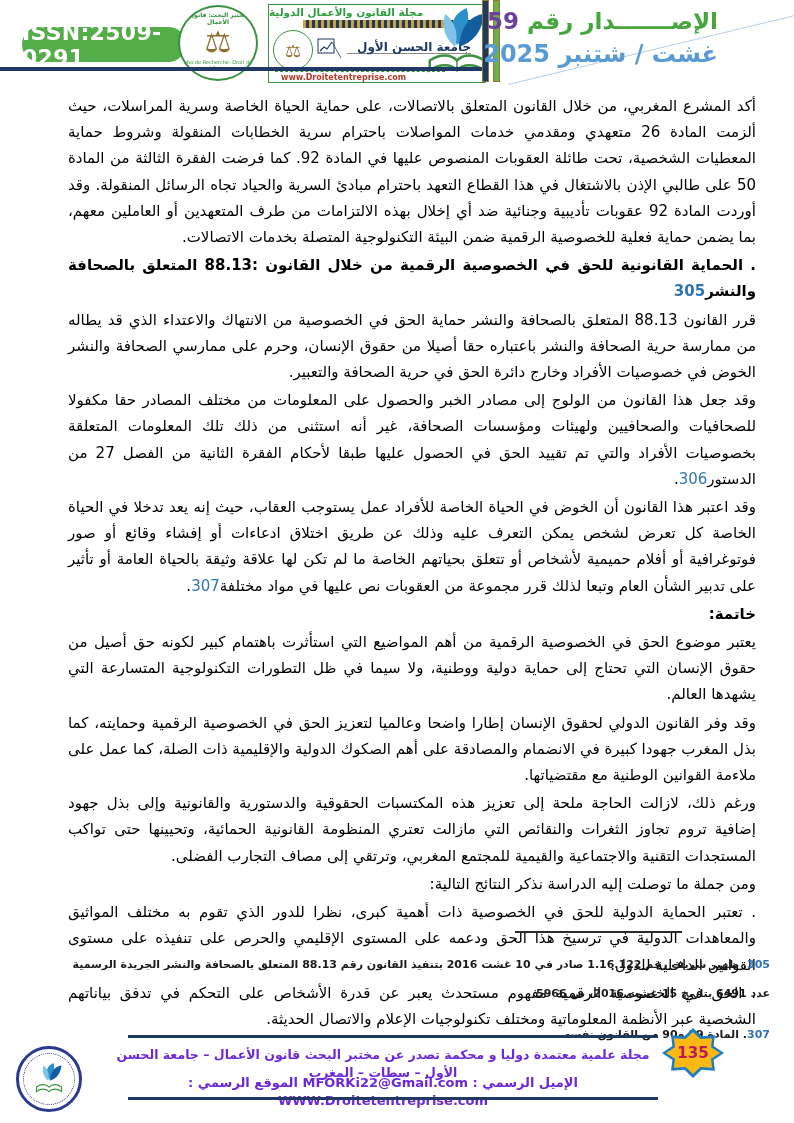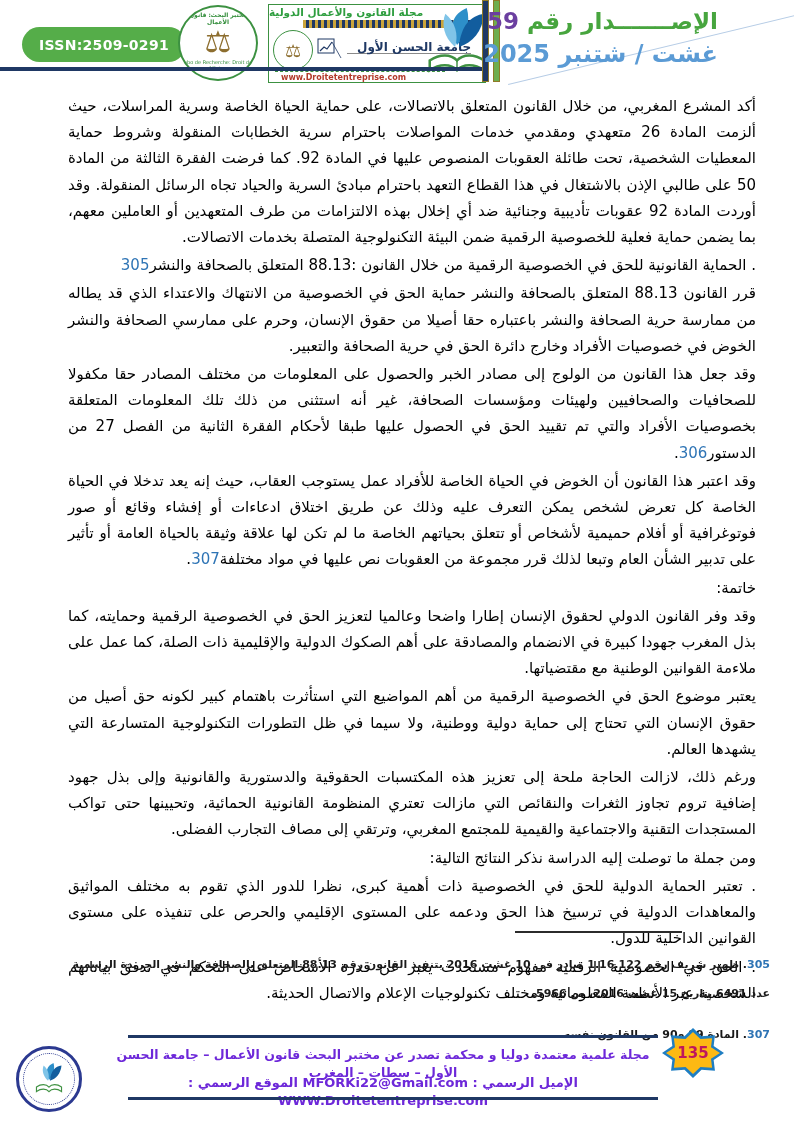--- a/index.html
+++ b/index.html
@@ -3,21 +3,21 @@
 <meta charset="utf-8">
 <style>
   html,body{margin:0;padding:0;background:#ffffff;}
   .page{
     position:relative;width:794px;height:1123px;margin:0 auto;background:#fff;
     overflow:hidden;font-family:"DejaVu Sans","Liberation Sans",sans-serif;direction:ltr;
   }
   
   .issn-pill{
     position:absolute;left:22px;top:27px;width:164px;height:35px;background:#55ad49;
-    border-radius:18px;color:#fff;font-weight:bold;font-size:14px;display:flex;
+    border-radius:18px;color:#fff;font-weight:bold;font-size:22px;display:flex;
     align-items:center;justify-content:center;letter-spacing:.3px;
   }
   .lab-circle{
     position:absolute;left:178px;top:5px;width:76px;height:72px;border-radius:50%;
     border:2px solid #3c9141;background:#fff;overflow:hidden;text-align:center;
   }
   .lab-circle .arc-top{display:block;margin-top:4px;font-size:6px;color:#2e8b36;font-weight:bold;line-height:7px;}
   .lab-circle .scales{display:block;font-size:30px;line-height:34px;color:#8d6e2f;}
   .lab-circle .arc-bottom{display:block;font-size:5px;color:#2e8b36;line-height:6px;}
   .journal-box{
@@ -42,21 +42,21 @@
   .issue-l1{font-size:23px;font-weight:bold;color:#47a53e;line-height:34px;white-space:nowrap;}
   .issue-l1 .num{color:#6b3fa0;}
   .issue-l2{font-size:24px;font-weight:bold;color:#5b9bd5;line-height:32px;white-space:nowrap;}
   .diag{position:absolute;left:508px;top:84px;width:298px;height:1px;background:#b7cde6;transform-origin:0 0;transform:rotate(-13.5deg);}
   
   .content{
     position:absolute;top:93px;left:40px;right:38px;direction:rtl;text-align:justify;
     font-size:15px;line-height:26.2px;color:#000;margin-left:28px;
   }
   .content p{margin:0 0 2px 0;}
-  .content .hd{font-weight:normal;}
+  .content .hd{font-weight:bold;}
   .ref{color:#2e74b5;}
   
   .fn-sep{position:absolute;top:931px;right:112px;width:167px;height:0;border-top:2px solid #2b2b2b;}
   .footnotes{position:absolute;top:938px;left:45px;right:12px;direction:rtl;text-align:right;font-size:11px;line-height:29px;color:#1a1a1a;}
   .footnotes p{margin:12px;font-weight:bold;}
   
   .f-rule{position:absolute;left:128px;width:530px;height:3px;background:#1f3864;}
   .f-rule.top{top:1035px;} .f-rule.bot{top:1097px;}
   .f-line{position:absolute;left:108px;width:550px;direction:rtl;text-align:center;color:#6d28d9;font-weight:bold;}
   .f-line1{top:1046px;font-size:12.5px;line-height:18px;}
@@ -134,22 +134,22 @@
       <span>. الحماية القانونية للحق في الخصوصية الرقمية من خلال القانون :88.13 المتعلق بالصحافة والنشر</span><span class="ref">305</span>
     </p>
     <p>قرر القانون 88.13 المتعلق بالصحافة والنشر حماية الحق في الخصوصية من الانتهاك والاعتداء الذي قد يطاله من ممارسة حرية الصحافة والنشر باعتباره حقا أصيلا من حقوق الإنسان، وحرم على ممارسي الصحافة والنشر الخوض في خصوصيات الأفراد وخارج دائرة الحق في حرية الصحافة والتعبير.</p>
     <p>
       <span>وقد جعل هذا القانون من الولوج إلى مصادر الخبر والحصول على المعلومات من مختلف المصادر حقا مكفولا للصحافيات والصحافيين ولهيئات ومؤسسات الصحافة، غير أنه استثنى من ذلك تلك المعلومات المتعلقة بخصوصيات الأفراد والتي تم تقييد الحق في الحصول عليها طبقا لأحكام الفقرة الثانية من الفصل 27 من الدستور</span><span class="ref">306</span><span>.</span>
     </p>
     <p>
       <span>وقد اعتبر هذا القانون أن الخوض في الحياة الخاصة للأفراد عمل يستوجب العقاب، حيث إنه يعد تدخلا في الحياة الخاصة كل تعرض لشخص يمكن التعرف عليه وذلك عن طريق اختلاق ادعاءات أو إفشاء وقائع أو صور فوتوغرافية أو أفلام حميمية لأشخاص أو تتعلق بحياتهم الخاصة ما لم تكن لها علاقة وثيقة بالحياة العامة أو تأثير على تدبير الشأن العام وتبعا لذلك قرر مجموعة من العقوبات نص عليها في مواد مختلفة</span><span class="ref">307</span><span>.</span>
     </p>
     <p class="hd">خاتمة:</p>
+    <p>يعتبر موضوع الحق في الخصوصية الرقمية من أهم المواضيع التي استأثرت باهتمام كبير لكونه حق أصيل من حقوق الإنسان التي تحتاج إلى حماية دولية ووطنية، ولا سيما في ظل التطورات التكنولوجية المتسارعة التي يشهدها العالم.</p>
     <p>وقد وفر القانون الدولي لحقوق الإنسان إطارا واضحا وعالميا لتعزيز الحق في الخصوصية الرقمية وحمايته، كما بذل المغرب جهودا كبيرة في الانضمام والمصادقة على أهم الصكوك الدولية والإقليمية ذات الصلة، كما عمل على ملاءمة القوانين الوطنية مع مقتضياتها.</p>
-    <p>يعتبر موضوع الحق في الخصوصية الرقمية من أهم المواضيع التي استأثرت باهتمام كبير لكونه حق أصيل من حقوق الإنسان التي تحتاج إلى حماية دولية ووطنية، ولا سيما في ظل التطورات التكنولوجية المتسارعة التي يشهدها العالم.</p>
     <p>ورغم ذلك، لازالت الحاجة ملحة إلى تعزيز هذه المكتسبات الحقوقية والدستورية والقانونية وإلى بذل جهود إضافية تروم تجاوز الثغرات والنقائص التي مازالت تعتري المنظومة القانونية الحمائية، وتحيينها حتى تواكب المستجدات التقنية والاجتماعية والقيمية للمجتمع المغربي، وترتقي إلى مصاف التجارب الفضلى.</p>
     <p>ومن جملة ما توصلت إليه الدراسة نذكر النتائج التالية:</p>
     <p>. تعتبر الحماية الدولية للحق في الخصوصية ذات أهمية كبرى، نظرا للدور الذي تقوم به مختلف المواثيق والمعاهدات الدولية في ترسيخ هذا الحق ودعمه على المستوى الإقليمي والحرص على تنفيذه على مستوى القوانين الداخلية للدول.</p>
     <p>. الحق في الخصوصية الرقمية مفهوم مستحدث يعبر عن قدرة الأشخاص على التحكم في تدفق بياناتهم الشخصية عبر الأنظمة المعلوماتية ومختلف تكنولوجيات الإعلام والاتصال الحديثة.</p>
   </div>
 
   <div class="fn-sep"></div>
   <div class="footnotes" lang="ar">
     <p>
       <span class="ref">305</span><span>. ظهير شريف رقم 1.16.122 صادر في 10 غشت 2016 بتنفيذ القانون رقم 88.13 المتعلق بالصحافة والنشر الجريدة الرسمية عدد 6491 بتاريخ 15 غشت 2016، ص 5966.</span>

